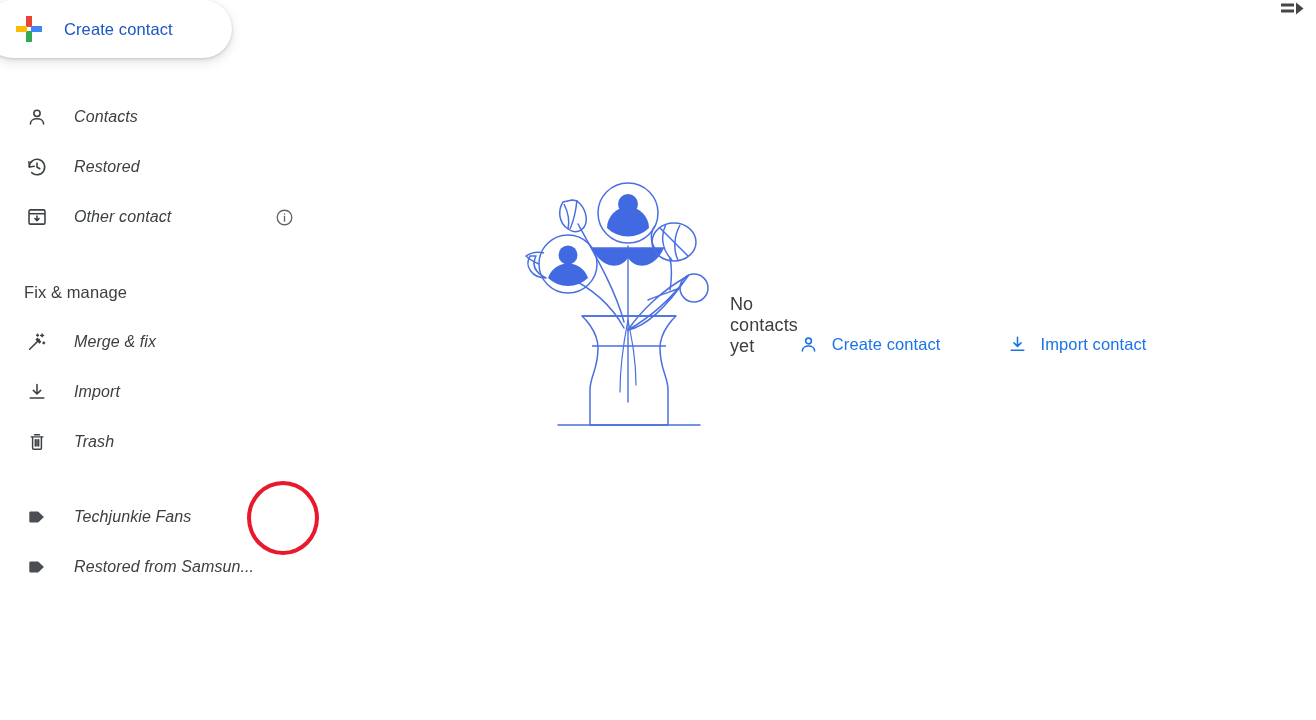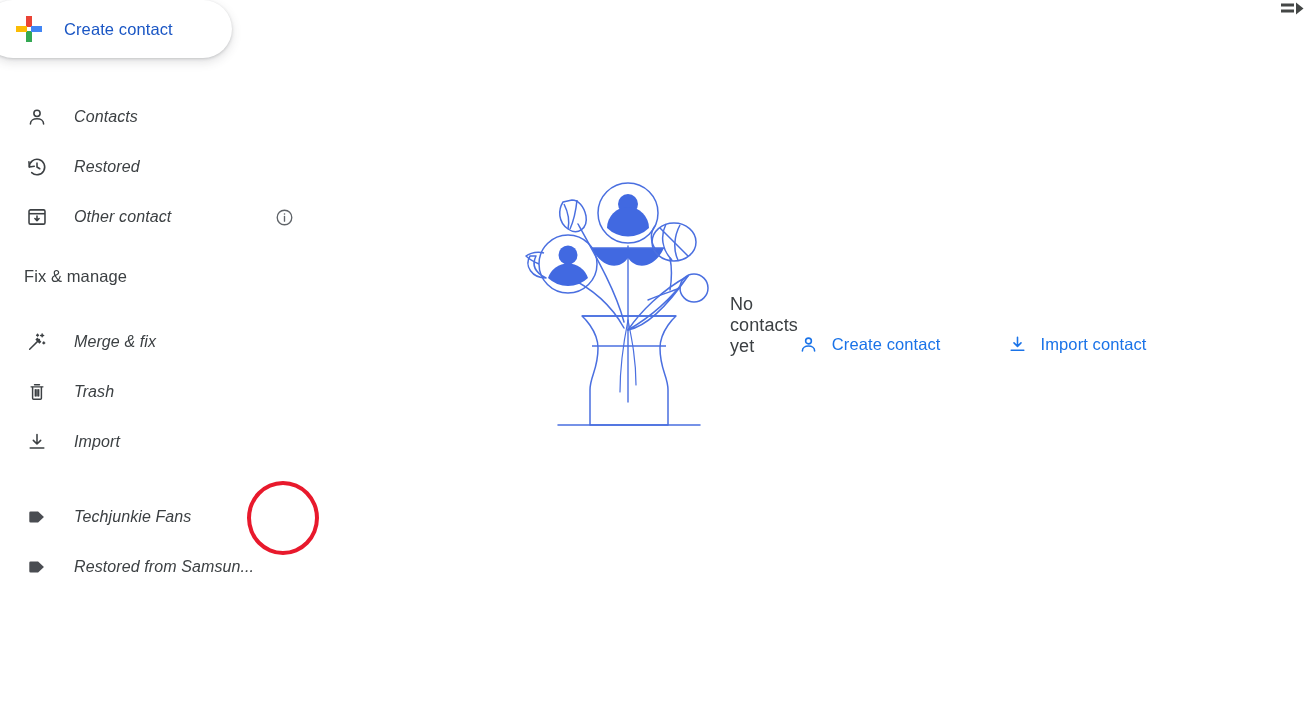--- a/index.html
+++ b/index.html
@@ -108,20 +108,21 @@
     left: 275px;
     display: flex;
     align-items: center;
     cursor: pointer;
   }
 
   .section-head {
     position: relative;
     height: 50px;
     display: flex;
+    align-items: center;
   }
   .section-head .shtxt {
     margin-left: 24px;
     font-size: 16.5px;
     color: #3c4043;
     letter-spacing: 0.1px;
   }
   .section-head .add-btn {
     position: absolute;
     left: 268px;
@@ -261,38 +262,38 @@
           <path d="M17.6 3.2 v3.2 M16 4.8 h3.2" stroke-linecap="round"></path>
           <path d="M12.6 3.6 v2 M11.6 4.6 h2" stroke-linecap="round"></path>
           <path d="M19.4 12 v2 M18.4 13 h2" stroke-linecap="round"></path>
         </svg>
       </span>
       <span class="txt">Merge &amp; fix</span>
     </div>
 
     <div class="nav-row">
       <span class="ico">
+        <svg width="22" height="22" viewBox="0 0 24 24" fill="none" stroke="#3c4043" stroke-width="1.7">
+          <path d="M12 3.8 v10.4 m0 0 l-4-4 M12 14.2 l4-4" stroke-linecap="round" stroke-linejoin="round"></path>
+          <path d="M4.6 18.6 h14.8" stroke-linecap="round"></path>
+        </svg>
+      </span>
+      <span class="txt">Import</span>
+    </div>
+
+    <div class="nav-row">
+      <span class="ico">
         <svg width="22" height="22" viewBox="0 0 24 24" fill="none" stroke="#3c4043" stroke-width="1.6">
           <path d="M5.6 6.4 h12.8" stroke-linecap="round"></path>
           <path d="M7.2 6.4 v12.4 a1 1 0 0 0 1 1 h7.6 a1 1 0 0 0 1 -1 V6.4" stroke-linejoin="round"></path>
           <path d="M9.3 4 h5.4" stroke-linecap="round"></path>
           <path d="M10.2 9.4 v7 M12 9.4 v7 M13.8 9.4 v7" stroke-linecap="round"></path>
         </svg>
       </span>
       <span class="txt">Trash</span>
-    </div>
-
-    <div class="nav-row">
-      <span class="ico">
-        <svg width="22" height="22" viewBox="0 0 24 24" fill="none" stroke="#3c4043" stroke-width="1.7">
-          <path d="M12 3.8 v10.4 m0 0 l-4-4 M12 14.2 l4-4" stroke-linecap="round" stroke-linejoin="round"></path>
-          <path d="M4.6 18.6 h14.8" stroke-linecap="round"></path>
-        </svg>
-      </span>
-      <span class="txt">Import</span>
     </div>
 
     <div class="gap-sm"></div>
 
 
     <div class="nav-row">
       <span class="ico">
         <svg width="22" height="22" viewBox="0 0 24 24">
           <path d="M3.6 7.4 a1.4 1.4 0 0 1 1.4-1.4 h8.2 l6.4 6 -6.4 6 h-8.2 a1.4 1.4 0 0 1 -1.4-1.4 z" fill="#4a4d52"></path>
         </svg>

